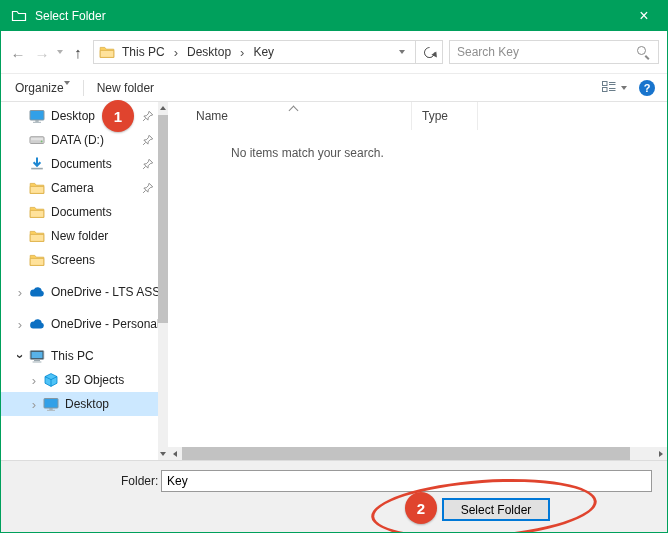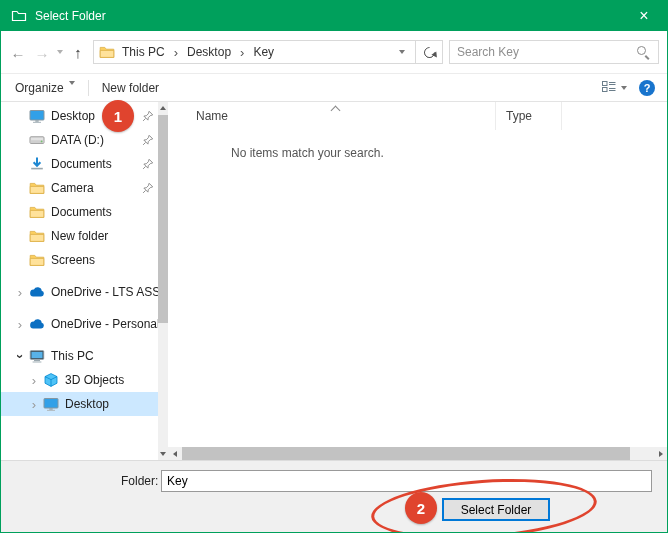--- a/index.html
+++ b/index.html
@@ -31,21 +31,21 @@
   .refresh-ic::after { content:''; position:absolute; top:-4px; left:6px; border:3px solid transparent; border-bottom:5px solid #555; transform:rotate(-20deg); }
   .searchbox { width:210px; height:24px; border:1px solid #d9d9d9; display:flex; align-items:center; flex:0 0 210px; }
   .search-input { flex:1; border:none; outline:none; font:inherit; color:#333; padding-left:7px; min-width:0; }
   .search-input::placeholder { color:#8f8f8f; }
   .magnifier { width:14px; height:14px; position:relative; margin-right:8px; flex:0 0 14px; }
   .magnifier::before { content:''; position:absolute; left:1px; top:1px; width:7px; height:7px; border:1.5px solid #8a8a8a; border-radius:50%; }
   .magnifier::after { content:''; position:absolute; left:10px; top:10px; width:5px; height:1.5px; background:#8a8a8a; transform:rotate(45deg); transform-origin:0 0; }
 
   
   .cmdbar { height:29px; display:flex; align-items:center; padding:0 10px; border-top:1px solid #ececec; border-bottom:1px solid #e3e3e3; background:#fff; }
-  .cmd-item { display:flex; align-items:flex-start; gap:5px; color:#333; padding:0 4px; }
+  .cmd-item { display:flex; align-items:flex-start; color:#333; padding:0 4px; }
   .vsep { width:1px; height:16px; background:#e0e0e0; margin:0 9px; }
   .cmd-right { margin-left:auto; display:flex; align-items:center; gap:12px; padding-right:2px; }
   .view-btn { display:flex; align-items:center; gap:4px; }
   .help-btn { width:16px; height:16px; border-radius:50%; background:#1874cd; color:#fff; font-weight:bold; font-size:11px; line-height:16px; text-align:center; }
 
   
   .body { display:flex; height:358px; position:relative; background:#fff; }
   .sidebar-wrap { width:167px; position:relative; flex:0 0 167px; }
   .sidebar { position:absolute; inset:0 10px 0 0; overflow:hidden; padding-top:2px; }
   .srow { height:24px; display:flex; align-items:center; white-space:nowrap; cursor:default; }
@@ -66,21 +66,21 @@
   .sb-down { position:absolute; bottom:0; left:0; width:10px; height:12px; display:flex; align-items:center; justify-content:center; }
   .tri-up { width:0; height:0; border-left:3px solid transparent; border-right:3px solid transparent; border-bottom:4px solid #606060; }
   .tri-down { width:0; height:0; border-left:3px solid transparent; border-right:3px solid transparent; border-top:4px solid #606060; }
   .tri-left { width:0; height:0; border-top:3px solid transparent; border-bottom:3px solid transparent; border-right:4px solid #606060; }
   .tri-right { width:0; height:0; border-top:3px solid transparent; border-bottom:3px solid transparent; border-left:4px solid #606060; }
   .vthumb { position:absolute; left:0; width:10px; top:13px; height:208px; background:#c2c2c2; }
 
   .main { flex:1; position:relative; background:#fff; }
   .cols { display:flex; height:28px; color:#454545; }
   .col { display:flex; align-items:center; padding-left:10px; border-right:1px solid #ececec; position:relative; }
-  .col-name { width:328px; padding-left:28px; }
+  .col-name { width:244px; padding-left:28px; }
   .col-date { width:150px; }
   .col-type { width:66px; }
   .sort-chev { position:absolute; top:5px; left:50%; width:7px; height:7px; border-left:1px solid #888; border-top:1px solid #888; transform:rotate(45deg); }
   .empty-msg { position:absolute; top:44px; left:63px; color:#555; }
   .hscroll { position:absolute; left:0; right:0; bottom:0; height:13px; background:#f0f0f0; }
   .hs-left { position:absolute; left:0; top:0; width:13px; height:13px; display:flex; align-items:center; justify-content:center; }
   .hs-right { position:absolute; right:0; top:0; width:13px; height:13px; display:flex; align-items:center; justify-content:center; }
   .hthumb { position:absolute; top:0; left:14px; width:448px; height:13px; background:#c2c2c2; }
 
   

